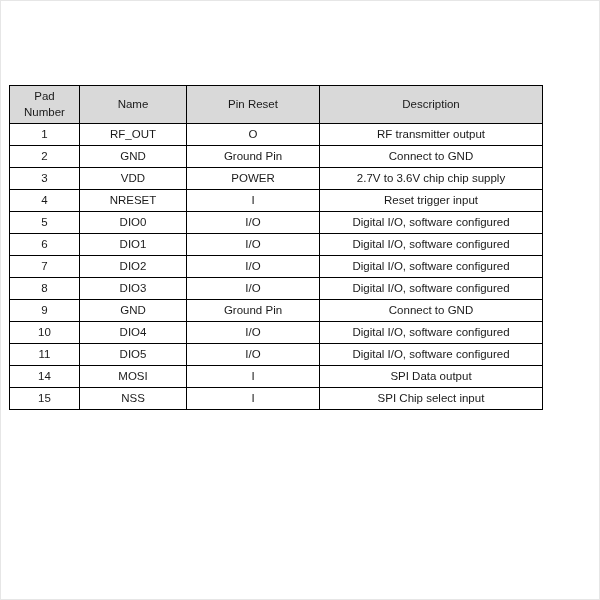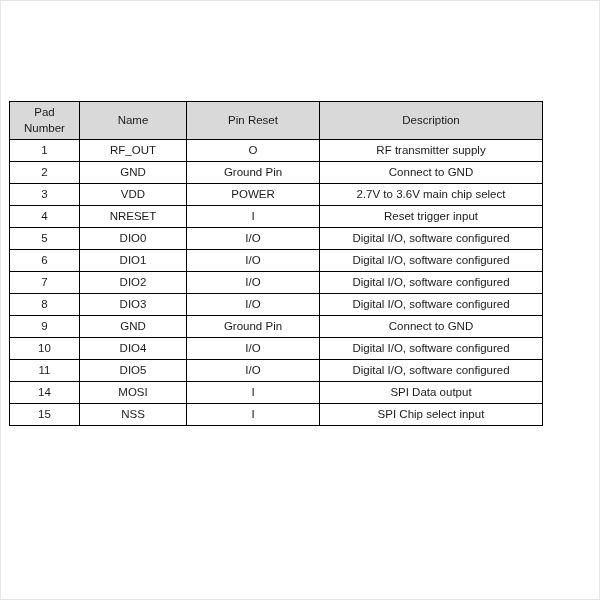--- a/index.html
+++ b/index.html
@@ -13,21 +13,21 @@
   .page {
     width: 600px;
     height: 600px;
     background: #ffffff;
     position: relative;
     border: 1px solid #e6e6e6;
   }
   table.pin-table {
     position: absolute;
     left: 8px;
-    top: 100px;
+    top: 84px;
     width: 533px;
     border-collapse: collapse;
     table-layout: fixed;
     border-radius: 10px;
   }
   table.pin-table th,
   table.pin-table td {
     border: 1px solid #000000;
     text-align: center;
     vertical-align: middle;
@@ -67,33 +67,33 @@
           <th>Name</th>
           <th>Pin Reset</th>
           <th>Description</th>
         </tr>
     </thead>
     <tbody>
         <tr>
           <td>1</td>
           <td>RF_OUT</td>
           <td>O</td>
-          <td>RF transmitter supply</td>
+          <td>RF transmitter output</td>
         </tr>
         <tr>
           <td>2</td>
           <td>GND</td>
           <td>Ground Pin</td>
           <td>Connect to GND</td>
         </tr>
         <tr>
           <td>3</td>
           <td>VDD</td>
           <td>POWER</td>
-          <td>2.7V to 3.6V main chip select</td>
+          <td>2.7V to 3.6V chip chip supply</td>
         </tr>
         <tr>
           <td>4</td>
           <td>NRESET</td>
           <td>I</td>
           <td>Reset trigger input</td>
         </tr>
         <tr>
           <td>5</td>
           <td>DIO0</td>

